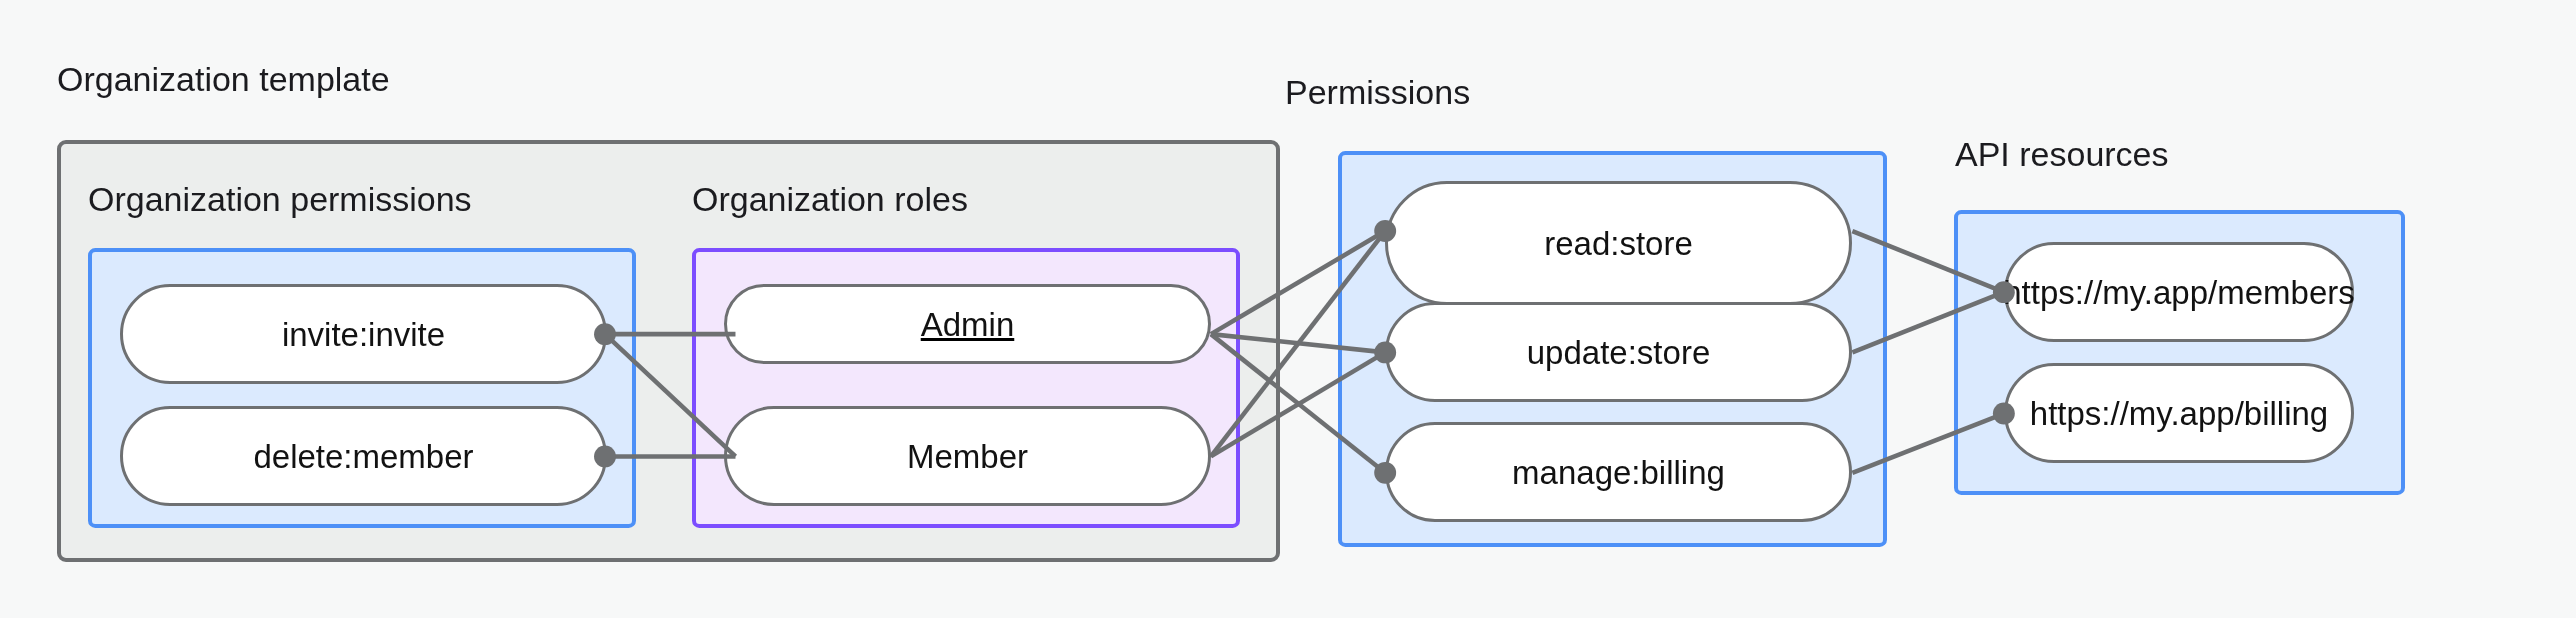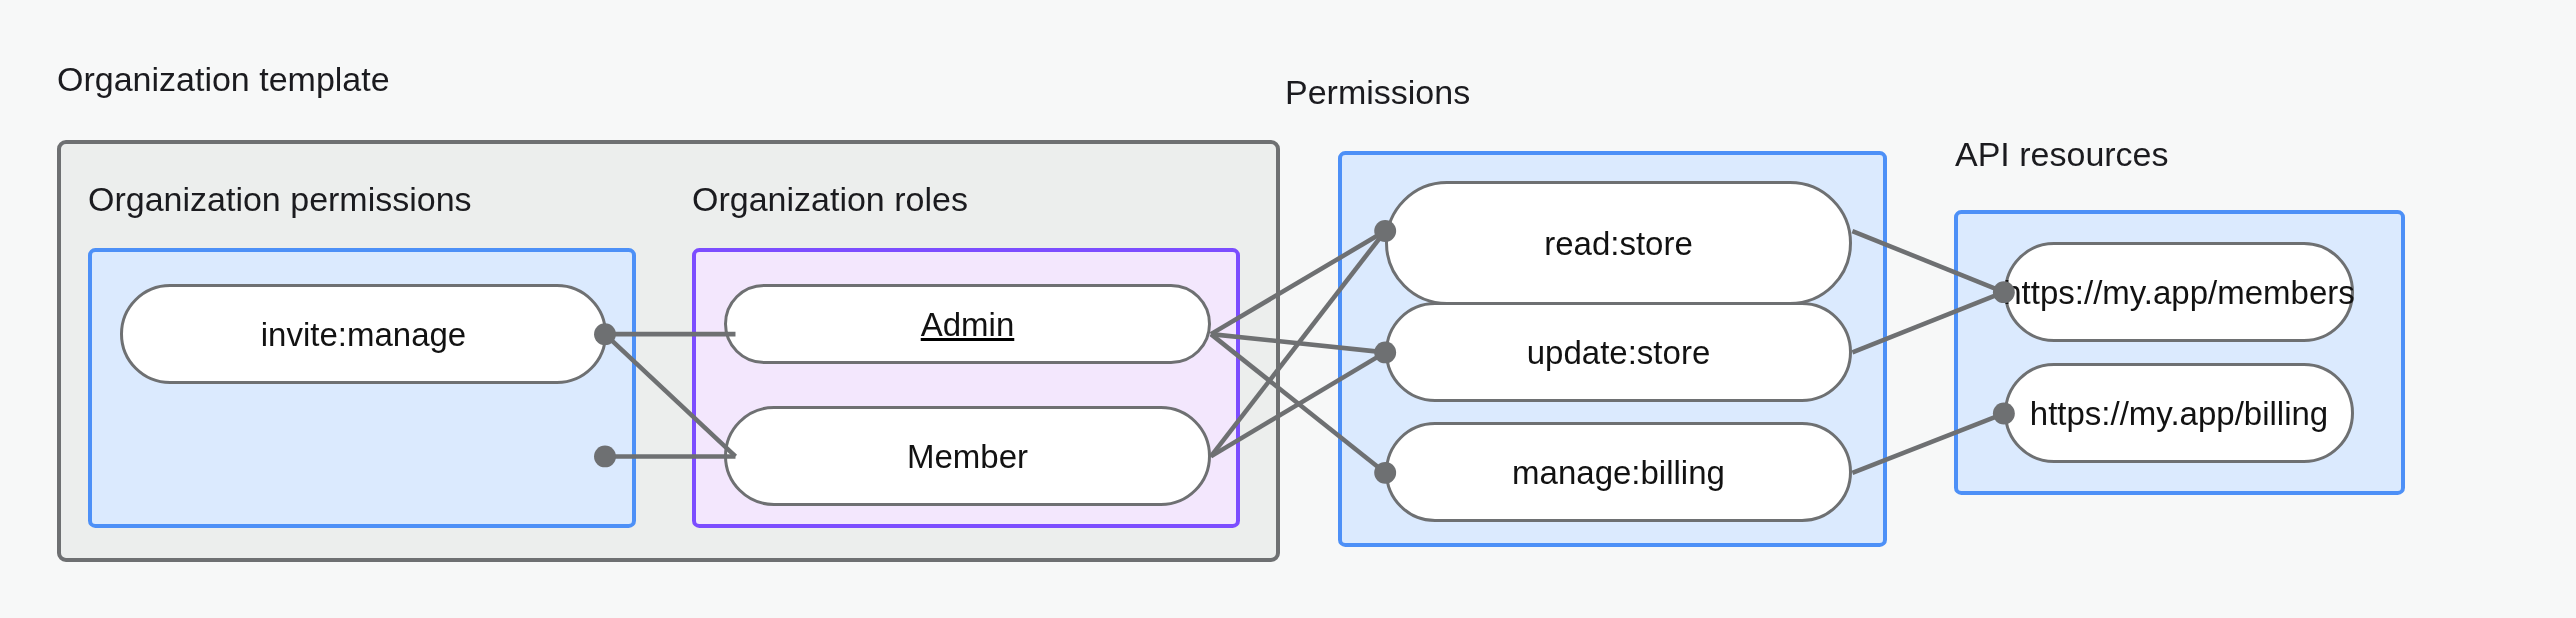--- a/index.html
+++ b/index.html
@@ -136,21 +136,24 @@
       <circle cx="663" cy="500" r="12"></circle>
       <circle cx="1518" cy="253" r="12"></circle>
       <circle cx="1518" cy="386" r="12"></circle>
       <circle cx="1518" cy="518" r="12"></circle>
       <circle cx="2196" cy="320" r="12"></circle>
       <circle cx="2196" cy="453" r="12"></circle>
     </g>
   </svg>
 
   <div class="pill" style="left:120px; top:284px; width:487px; height:100px;">
-    <span>invite:manage</span>
+    <span>invite:invite</span>
+  </div>
+  <div class="pill" style="left:120px; top:406px; width:487px; height:100px;">
+    <span>delete:member</span>
   </div>
 
   <div class="pill" style="left:724px; top:284px; width:487px; height:80px;text-decoration:underline;">
     <span>Admin</span>
   </div>
   <div class="pill" style="left:724px; top:406px; width:487px; height:100px;">
     <span>Member</span>
   </div>
 
   <div class="pill" style="left:1385px; top:181px; width:467px; height:124px;">

